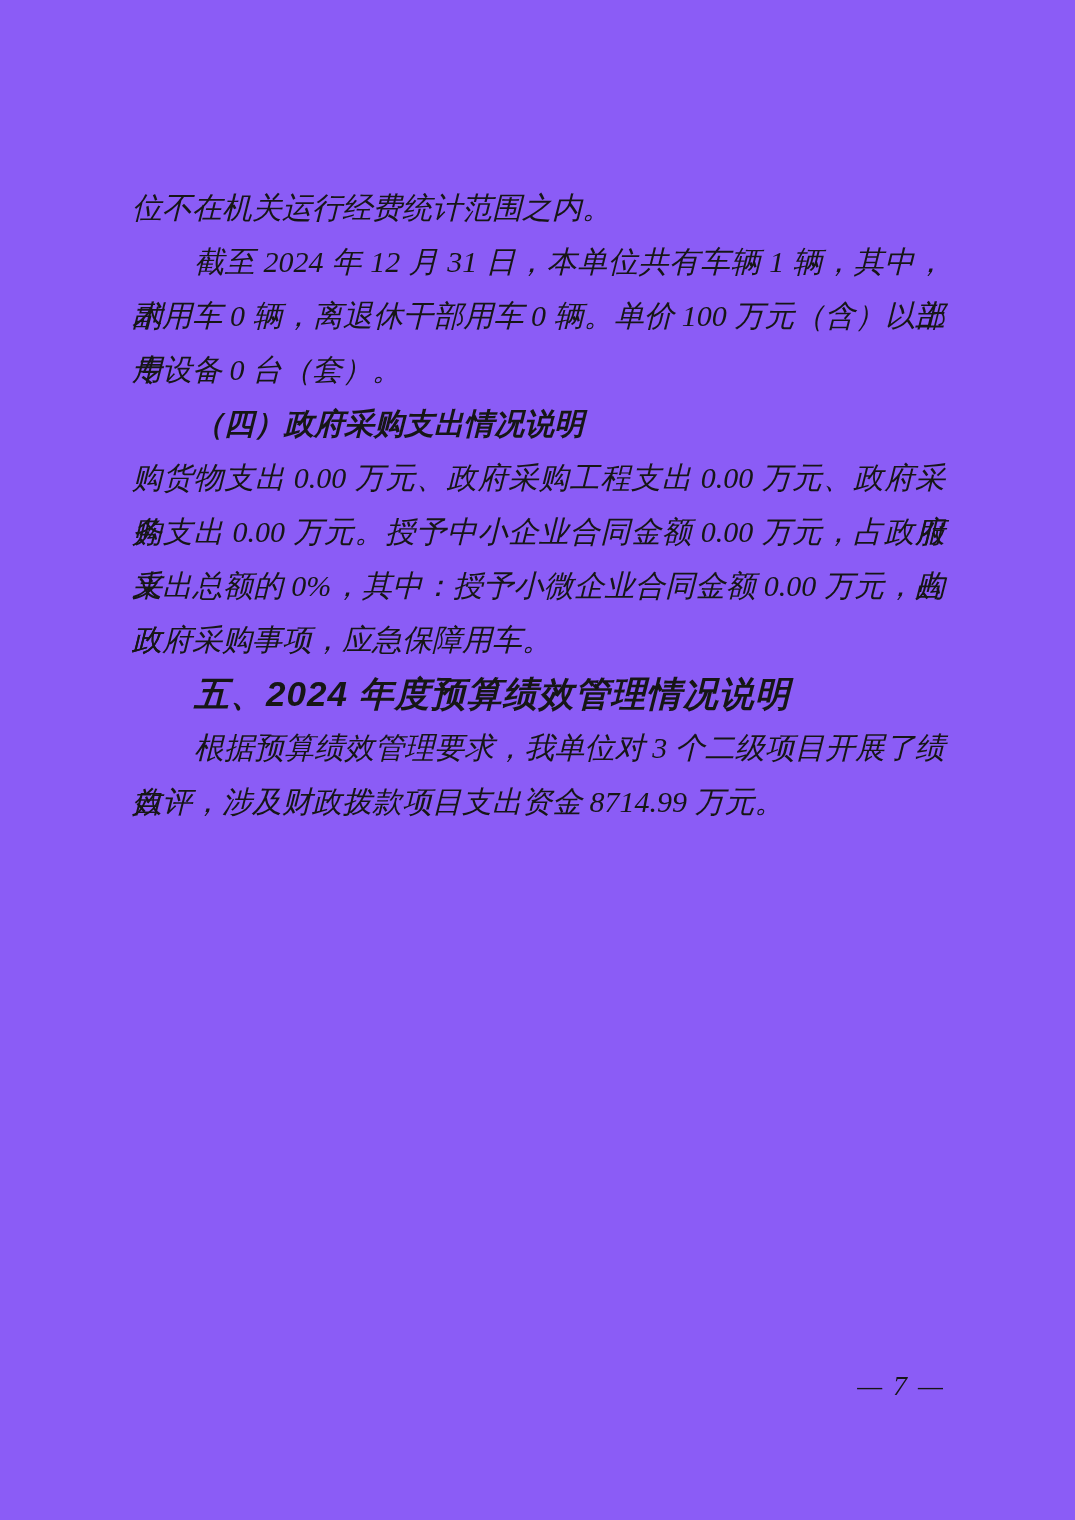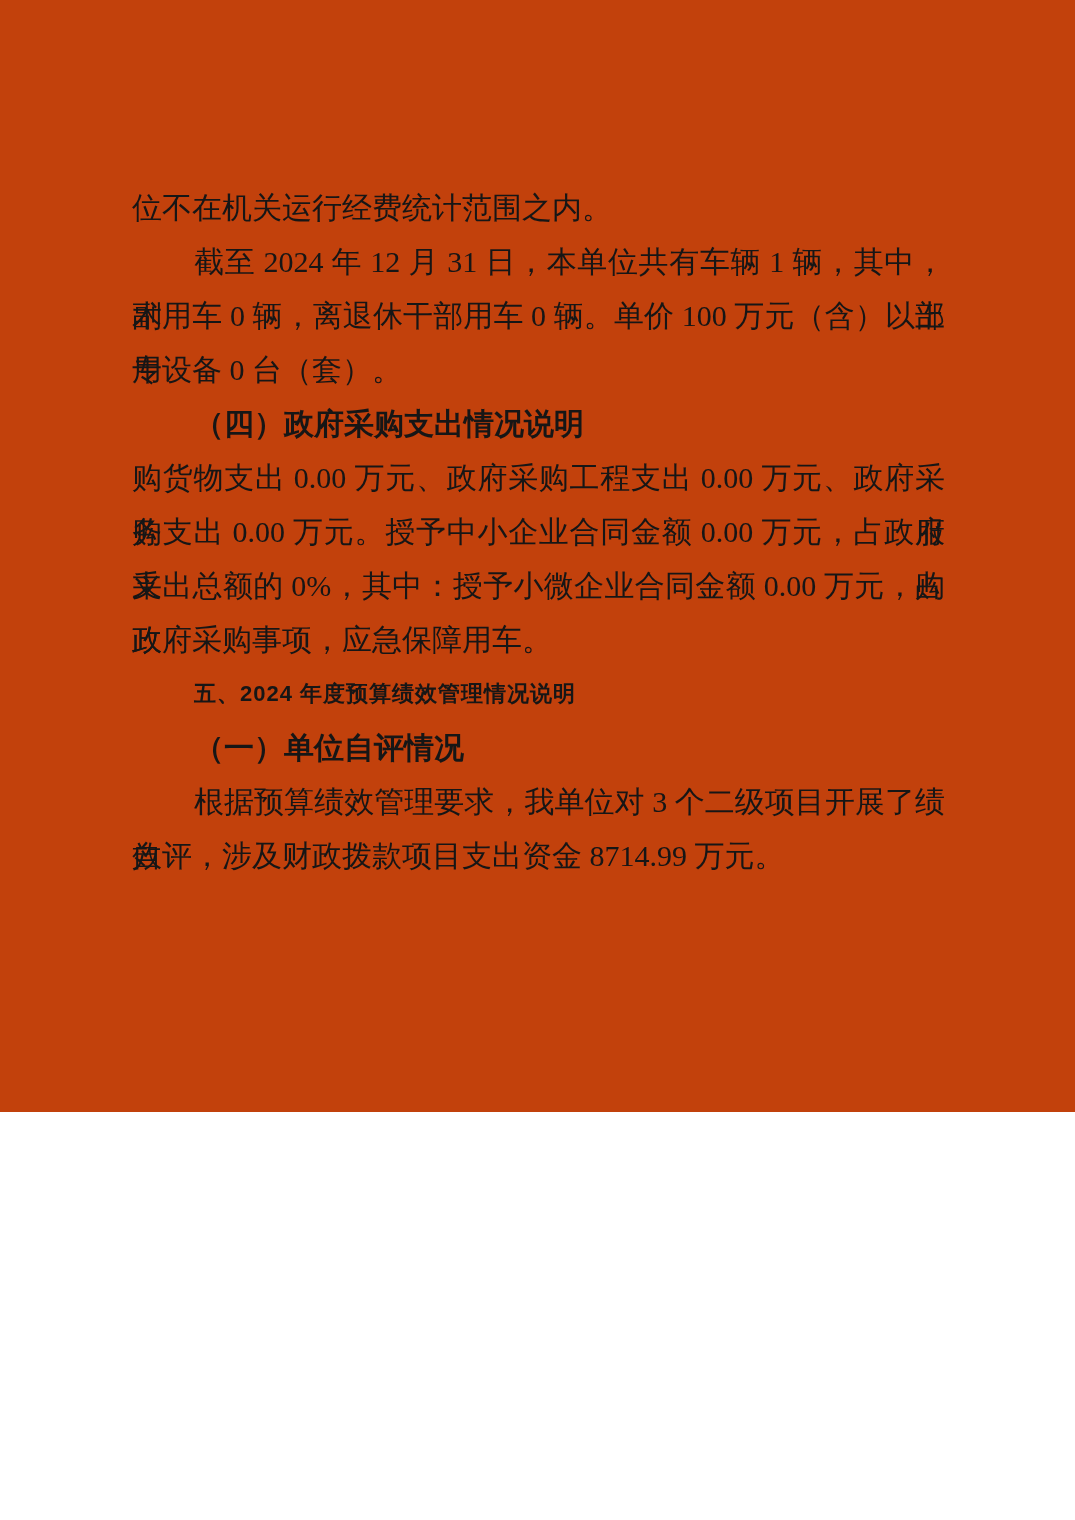--- a/index.html
+++ b/index.html
@@ -3,25 +3,26 @@
 <meta charset="utf-8">
 <style>
   html, body {
     margin: 0;
     padding: 0;
     background: #ffffff;
   }
   .page {
     position: relative;
     width: 1075px;
-    height: 1112px;
-    background: #c2410c;
+    height: 1520px;
+    background: #8b5cf6;
     overflow: hidden;
     font-family: "Liberation Serif", "DejaVu Serif", serif;
     color: #161616;
+    font-style: italic;
   }
   .text-block {
     position: absolute;
     left: 132px;
     top: 181px;
     width: 813px;
   }
   .line {
     height: 54px;
     line-height: 54px;
@@ -35,21 +36,21 @@
     text-align-last: justify;
   }
   .line.indent {
     text-indent: 62px;
   }
   .line.heading2 {
     font-weight: 700;
   }
   .line.heading1 {
     font-weight: 700;
-    font-size: 22px;
+    font-size: 35px;
     font-family: "Liberation Sans", "DejaVu Sans", sans-serif;
     letter-spacing: 1px;
   }
   .footer {
     position: absolute;
     left: 132px;
     top: 1370px;
     width: 813px;
     text-align: right;
     font-size: 28px;
@@ -67,18 +68,17 @@
       <div class="line body">位不在机关运行经费统计范围之内。</div>
       <div class="line body indent justify">截至 2024 年 12 月 31 日，本单位共有车辆 1 辆，其中，副部</div>
       <div class="line body justify">术用车 0 辆，离退休干部用车 0 辆。单价 100 万元（含）以上专</div>
       <div class="line body">用设备 0 台（套）。</div>
       <div class="line heading2 indent">（四）政府采购支出情况说明</div>
       <div class="line body justify">购货物支出 0.00 万元、政府采购工程支出 0.00 万元、政府采购服</div>
       <div class="line body justify">务支出 0.00 万元。授予中小企业合同金额 0.00 万元，占政府采购</div>
       <div class="line body justify">支出总额的 0%，其中：授予小微企业合同金额 0.00 万元，占政</div>
       <div class="line body">政府采购事项，应急保障用车。</div>
       <div class="line heading1 indent">五、2024 年度预算绩效管理情况说明</div>
-      <div class="line heading2 indent">（一）单位自评情况</div>
       <div class="line body indent justify">根据预算绩效管理要求，我单位对 3 个二级项目开展了绩效</div>
       <div class="line body">自评，涉及财政拨款项目支出资金 8714.99 万元。</div>
     </div>
   <div class="footer">— 7 —</div>
 </div>
 
 </body></html>

